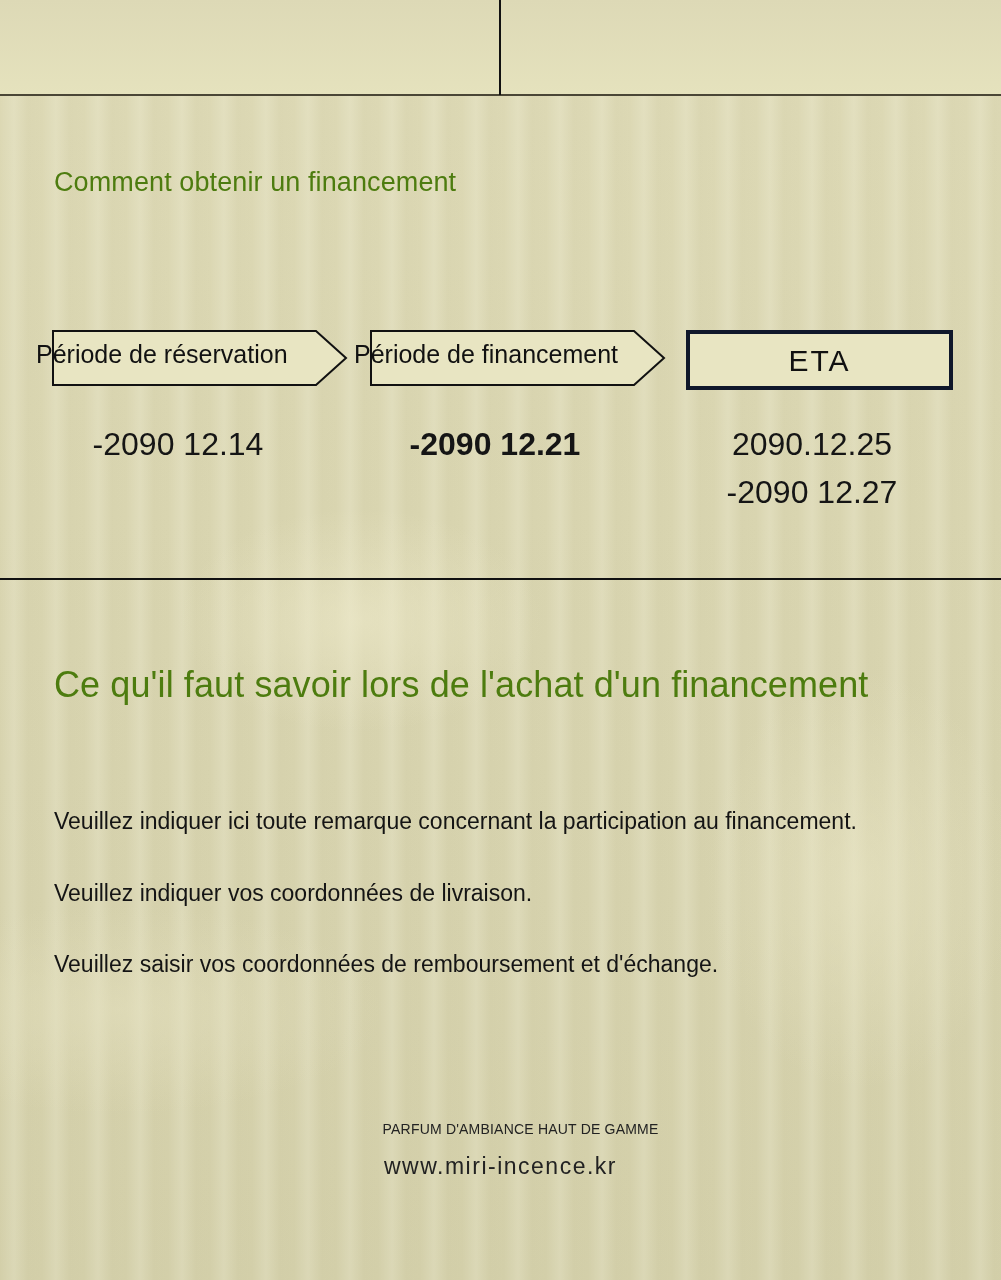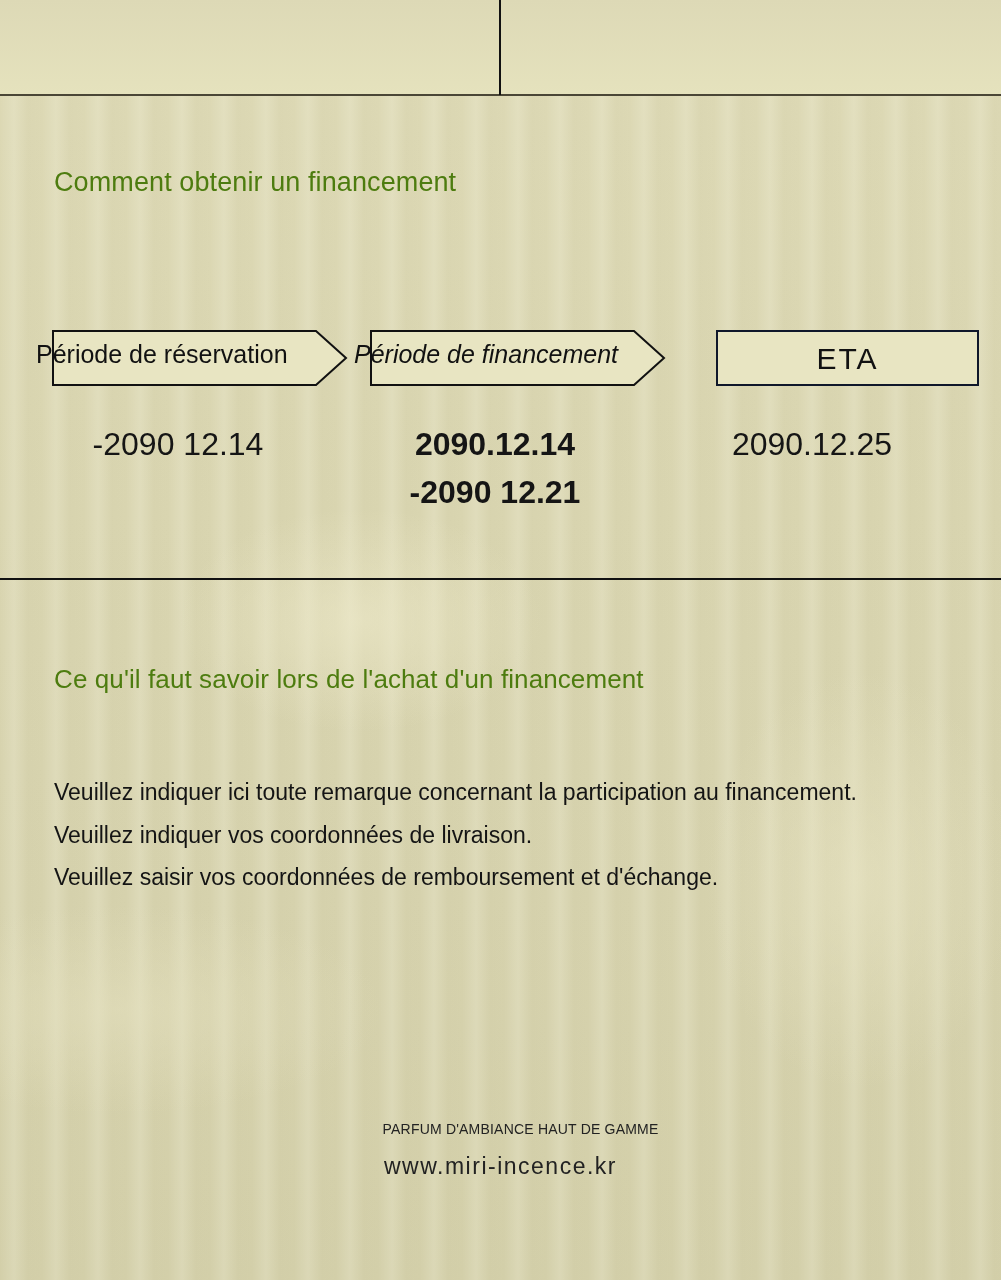--- a/index.html
+++ b/index.html
@@ -20,55 +20,55 @@
       border-bottom: 2px solid #4a4636;
     }
     .top-divider {
       position: absolute; left: 499px; top: 0; width: 2px; height: 95px; background: #111;
     }
     .heading {
       position: absolute; left: 54px; font-size: 27px; font-weight: normal; color: #4d7c0f;
       margin: 0; letter-spacing: 0.1px;
     }
     .h1 { top: 167px; }
-    .h2 { top: 664px; font-size: 26px; }
+    .h2 { top: 664px; font-size: 36px; }
     .step {
       position: absolute; top: 330px; height: 56px;
     }
     .step svg { position: absolute; left: 0; top: 0; }
     .step-label {
       position: absolute; top: 10px; font-size: 25px; white-space: nowrap; color: #111;
     }
     .step-1 { left: 52px; width: 296px; }
     .step-1 .step-label { left: -16px; }
-    .step-2 { left: 370px; width: 296px; font-style: italic; }
+    .step-2 { left: 370px; width: 296px; }
     .step-2 .step-label { left: -16px; }
     .step-3 {
-      left: 716px; width: 259px; height: 52px; border: 2px solid #0f172a;
+      left: 686px; width: 259px; height: 52px; border: 4px solid #0f172a;
       background: #e8e5c2; box-sizing: content-box;
     }
     .step-3 .step-label {
       position: static; display: block; text-align: center; line-height: 54px;
       font-size: 30px; letter-spacing: 2px;
     }
     .dates {
       position: absolute; top: 420px; text-align: center; font-size: 32px; line-height: 48px; color: #151515;
     }
     .dates span { display: block; }
     .d1 { left: 58px; width: 240px; }
     .d2 { left: 375px; width: 240px; font-weight: bold; }
     .d3 { left: 692px; width: 240px; }
     .hr-mid {
       position: absolute; left: 0; top: 578px; width: 1001px; height: 2px; background: #111;
     }
     .notes {
       position: absolute; left: 54px; top: 774px; margin: 0; padding: 0; list-style: none;
       font-size: 23px; color: #141414;
     }
-    .notes li { height: 42.5px; line-height: 36px; }
+    .notes li { height: 42.5px; line-height: 36px; margin-top: 29px; }
     .footer {
       position: absolute; left: 0; width: 1001px; top: 1120px; text-align: center;
     }
     .brand { font-size: 32px; color: #111; line-height: 40px; margin: 0; font-weight: normal; }
     .tagline { font-size: 14px; color: #222; margin-top: 1px; letter-spacing: 0.2px; padding-left: 40px; }
     .url { font-size: 23px; color: #222; margin-top: 16px; letter-spacing: 1.5px; display: inline-block; text-decoration: none; text-align: center; }
   </style>
 </head>
 <body>
 
@@ -92,25 +92,25 @@
 </div>
 
 <div class="step step-3">
   <span class="step-label">ETA</span>
 </div>
 
 <div class="dates d1">
   <span>-2090 12.14</span>
 </div>
 <div class="dates d2">
-  <span>2090.12.14</span>
   <span>-2090 12.21</span>
 </div>
 <div class="dates d3">
   <span>2090.12.25</span>
+  <span>-2090 12.27</span>
 </div>
 
 <div class="hr-mid"></div>
 
 <h2 class="heading h2">Ce qu'il faut savoir lors de l'achat d'un financement</h2>
 
 <ul class="notes">
   <li>Veuillez indiquer ici toute remarque concernant la participation au financement.</li>
   <li>Veuillez indiquer vos coordonnées de livraison.</li>
   <li>Veuillez saisir vos coordonnées de remboursement et d'échange.</li>

